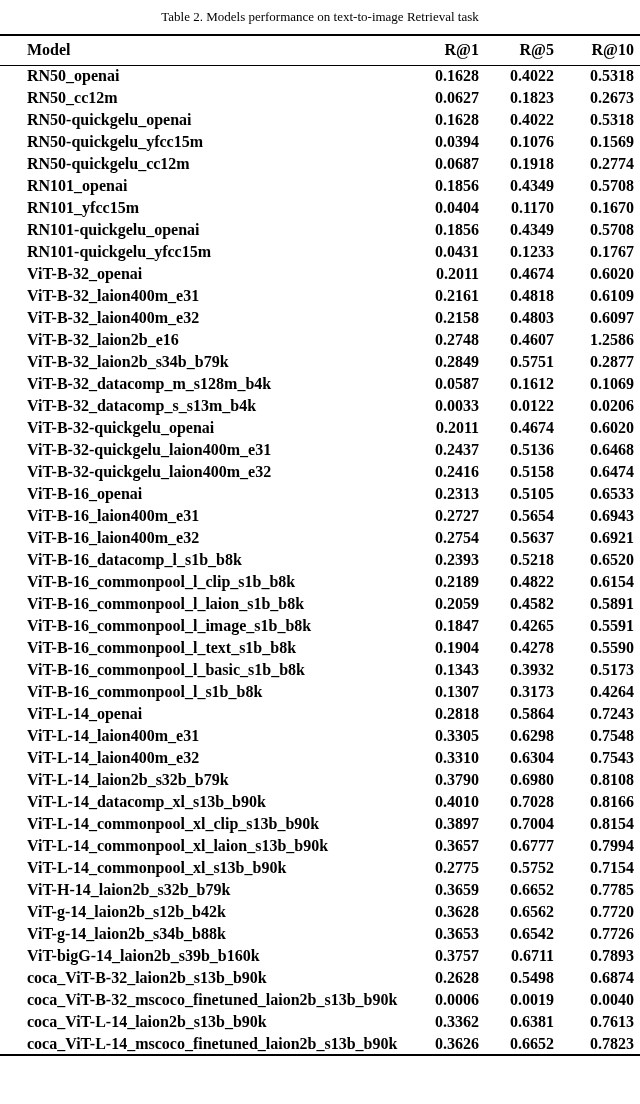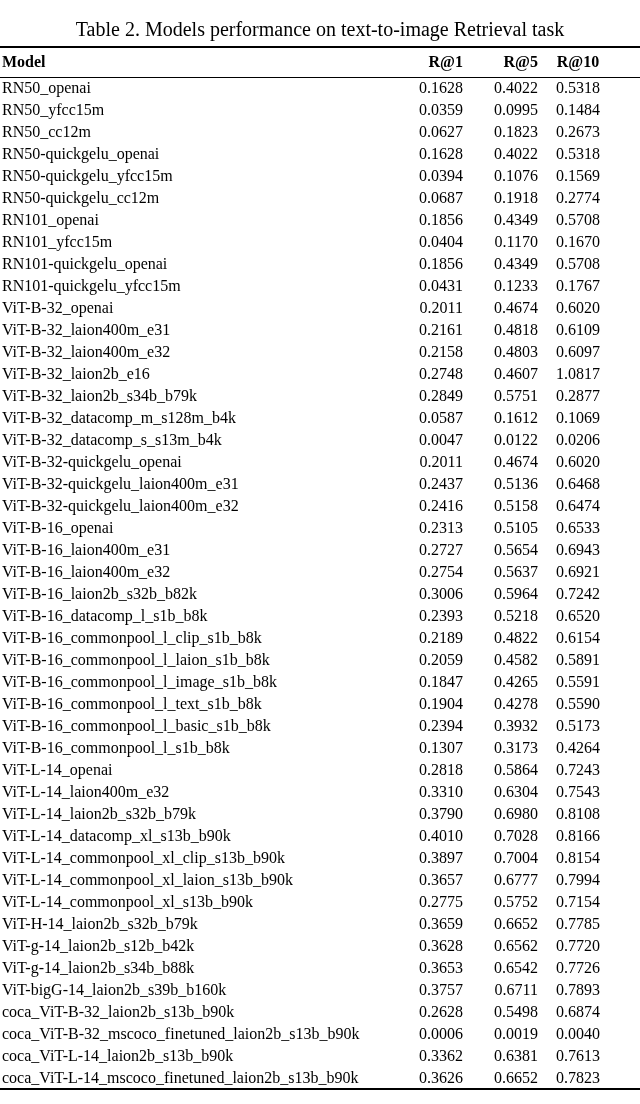--- a/index.html
+++ b/index.html
@@ -14,63 +14,63 @@
     color: #000000;
     font-family: "Liberation Serif", "DejaVu Serif", serif;
     box-sizing: border-box;
     overflow: hidden;
   }
   .caption {
     height: 34px;
     display: flex;
     align-items: center;
     justify-content: center;
-    font-size: 20px;
+    font-size: 13px;
     color: #000000;
     white-space: nowrap;
-    margin-top: 12px;
   }
   table.results {
     width: 100%;
     border-collapse: collapse;
     table-layout: fixed;
     border-top: 2.5px solid #000000;
     border-bottom: 2.5px solid #000000;
   }
   thead tr {
     height: 30px;
     border-bottom: 1.5px solid #000000;
   }
   tbody tr {
     height: 22px;
+    font-weight: bold;
   }
   th, td {
     padding: 0;
     font-size: 16px;
     line-height: 1;
     vertical-align: middle;
     white-space: nowrap;
     overflow: hidden;
   }
   th {
     font-weight: bold;
     text-align: left;
   }
   .model-col {
-    padding-left: 2px;
+    padding-left: 27px;
     text-align: left;
   }
   .num {
     width: 75px;
     text-align: right;
   }
   .num-last {
     width: 80px;
-    text-align: center;
-    padding-right: 22px;
+    text-align: right;
+    padding-right: 6px;
   }
 </style>
 </head>
 <body>
 
 <div class="page">
   <div class="caption">Table 2. Models performance on text-to-image Retrieval task</div>
 
   <table class="results">
     <thead>
@@ -82,26 +82,20 @@
       </tr>
     </thead>
     <tbody id="table-body">
         <tr>
           <td class="model-col">RN50_openai</td>
           <td class="num">0.1628</td>
           <td class="num">0.4022</td>
           <td class="num-last">0.5318</td>
         </tr>
         <tr>
-          <td class="model-col">RN50_yfcc15m</td>
-          <td class="num">0.0359</td>
-          <td class="num">0.0995</td>
-          <td class="num-last">0.1484</td>
-        </tr>
-        <tr>
           <td class="model-col">RN50_cc12m</td>
           <td class="num">0.0627</td>
           <td class="num">0.1823</td>
           <td class="num-last">0.2673</td>
         </tr>
         <tr>
           <td class="model-col">RN50-quickgelu_openai</td>
           <td class="num">0.1628</td>
           <td class="num">0.4022</td>
           <td class="num-last">0.5318</td>
@@ -157,37 +151,37 @@
         <tr>
           <td class="model-col">ViT-B-32_laion400m_e32</td>
           <td class="num">0.2158</td>
           <td class="num">0.4803</td>
           <td class="num-last">0.6097</td>
         </tr>
         <tr>
           <td class="model-col">ViT-B-32_laion2b_e16</td>
           <td class="num">0.2748</td>
           <td class="num">0.4607</td>
-          <td class="num-last">1.0817</td>
+          <td class="num-last">1.2586</td>
         </tr>
         <tr>
           <td class="model-col">ViT-B-32_laion2b_s34b_b79k</td>
           <td class="num">0.2849</td>
           <td class="num">0.5751</td>
           <td class="num-last">0.2877</td>
         </tr>
         <tr>
           <td class="model-col">ViT-B-32_datacomp_m_s128m_b4k</td>
           <td class="num">0.0587</td>
           <td class="num">0.1612</td>
           <td class="num-last">0.1069</td>
         </tr>
         <tr>
           <td class="model-col">ViT-B-32_datacomp_s_s13m_b4k</td>
-          <td class="num">0.0047</td>
+          <td class="num">0.0033</td>
           <td class="num">0.0122</td>
           <td class="num-last">0.0206</td>
         </tr>
         <tr>
           <td class="model-col">ViT-B-32-quickgelu_openai</td>
           <td class="num">0.2011</td>
           <td class="num">0.4674</td>
           <td class="num-last">0.6020</td>
         </tr>
         <tr>
@@ -214,26 +208,20 @@
           <td class="num">0.5654</td>
           <td class="num-last">0.6943</td>
         </tr>
         <tr>
           <td class="model-col">ViT-B-16_laion400m_e32</td>
           <td class="num">0.2754</td>
           <td class="num">0.5637</td>
           <td class="num-last">0.6921</td>
         </tr>
         <tr>
-          <td class="model-col">ViT-B-16_laion2b_s32b_b82k</td>
-          <td class="num">0.3006</td>
-          <td class="num">0.5964</td>
-          <td class="num-last">0.7242</td>
-        </tr>
-        <tr>
           <td class="model-col">ViT-B-16_datacomp_l_s1b_b8k</td>
           <td class="num">0.2393</td>
           <td class="num">0.5218</td>
           <td class="num-last">0.6520</td>
         </tr>
         <tr>
           <td class="model-col">ViT-B-16_commonpool_l_clip_s1b_b8k</td>
           <td class="num">0.2189</td>
           <td class="num">0.4822</td>
           <td class="num-last">0.6154</td>
@@ -251,35 +239,41 @@
           <td class="num-last">0.5591</td>
         </tr>
         <tr>
           <td class="model-col">ViT-B-16_commonpool_l_text_s1b_b8k</td>
           <td class="num">0.1904</td>
           <td class="num">0.4278</td>
           <td class="num-last">0.5590</td>
         </tr>
         <tr>
           <td class="model-col">ViT-B-16_commonpool_l_basic_s1b_b8k</td>
-          <td class="num">0.2394</td>
+          <td class="num">0.1343</td>
           <td class="num">0.3932</td>
           <td class="num-last">0.5173</td>
         </tr>
         <tr>
           <td class="model-col">ViT-B-16_commonpool_l_s1b_b8k</td>
           <td class="num">0.1307</td>
           <td class="num">0.3173</td>
           <td class="num-last">0.4264</td>
         </tr>
         <tr>
           <td class="model-col">ViT-L-14_openai</td>
           <td class="num">0.2818</td>
           <td class="num">0.5864</td>
           <td class="num-last">0.7243</td>
+        </tr>
+        <tr>
+          <td class="model-col">ViT-L-14_laion400m_e31</td>
+          <td class="num">0.3305</td>
+          <td class="num">0.6298</td>
+          <td class="num-last">0.7548</td>
         </tr>
         <tr>
           <td class="model-col">ViT-L-14_laion400m_e32</td>
           <td class="num">0.3310</td>
           <td class="num">0.6304</td>
           <td class="num-last">0.7543</td>
         </tr>
         <tr>
           <td class="model-col">ViT-L-14_laion2b_s32b_b79k</td>
           <td class="num">0.3790</td>

